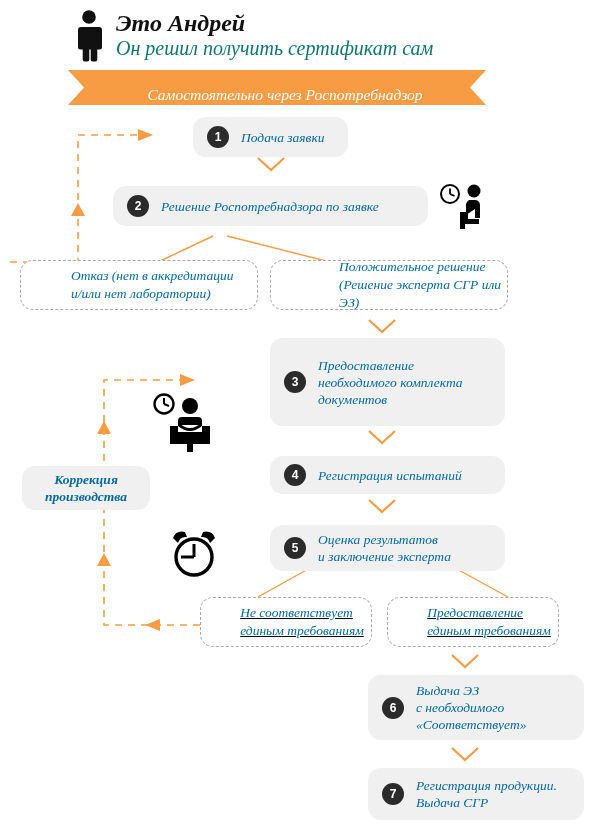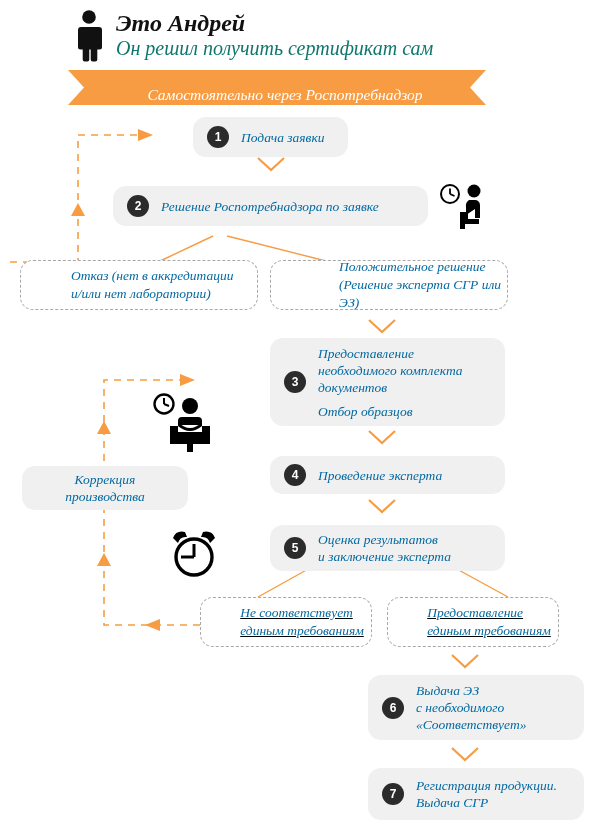--- a/index.html
+++ b/index.html
@@ -236,45 +236,44 @@
     <div class="step-text">Положительное решение
 (Решение эксперта СГР или ЭЗ)</div>
   </div>
 
   <div class="step" style="left:270px; top:338px; width:235px; height:88px; padding-left:14px;">
     <div class="step-num">3</div>
     <div>
       <div class="step-text">Предоставление
 необходимого комплекта
 документов</div>
-      <div class="step-text" style="margin-top:7px;">Отбор образцов</div>
     </div>
   </div>
 
   <div class="icon-wrap" style="left:152px; top:392px; width:62px; height:62px;">
     <svg viewBox="0 0 62 62" width="62" height="62">
       <circle cx="12" cy="12" r="9.5" fill="none" stroke="#000" stroke-width="2.4"></circle>
       <line x1="12" y1="12" x2="12" y2="6" stroke="#000" stroke-width="2"></line>
       <line x1="12" y1="12" x2="17" y2="14" stroke="#000" stroke-width="2"></line>
       <circle cx="38" cy="14" r="8" fill="#000"></circle>
       <path d="M30 25 h16 a4 4 0 0 1 4 4 v4 h-24 v-4 a4 4 0 0 1 4 -4 z" fill="#000"></path>
       <path d="M26 30 q12 12 24 0 v4 q-12 10 -24 0 z" fill="#000"></path>
       <rect x="18" y="34" width="8" height="18" fill="#000"></rect>
       <rect x="50" y="34" width="8" height="18" fill="#000"></rect>
       <rect x="24" y="40" width="28" height="12" fill="#000"></rect>
       <rect x="35" y="44" width="6" height="16" fill="#000"></rect>
     </svg>
   </div>
 
   <div class="step" style="left:270px; top:456px; width:235px; height:38px; padding-left:14px;">
     <div class="step-num">4</div>
-    <div class="step-text">Проведение эксперта</div>
-  </div>
-
-  <div class="plainbox" style="left:22px; top:466px; width:166px; height:44px;">
+    <div class="step-text">Регистрация испытаний</div>
+  </div>
+
+  <div class="plainbox" style="left:22px; top:466px; width:128px; height:44px;font-weight:bold;">
     <div class="step-text">Коррекция
 производства</div>
   </div>
 
   <div class="icon-wrap" style="left:168px; top:528px; width:52px; height:52px;">
     <svg viewBox="0 0 52 52" width="52" height="52">
       <path d="M5 10 q3 -8 12 -6 l2 5 q-7 -1 -9 6 z" fill="#000"></path>
       <path d="M47 10 q-3 -8 -12 -6 l-2 5 q7 -1 9 6 z" fill="#000"></path>
       <circle cx="26" cy="29" r="18" fill="none" stroke="#000" stroke-width="3.4"></circle>
       <line x1="26" y1="29" x2="26" y2="16" stroke="#000" stroke-width="3"></line>

